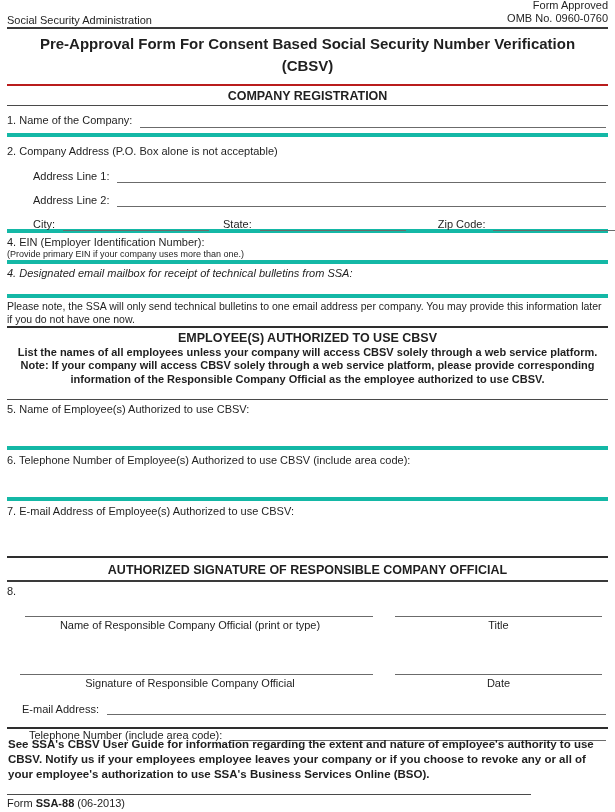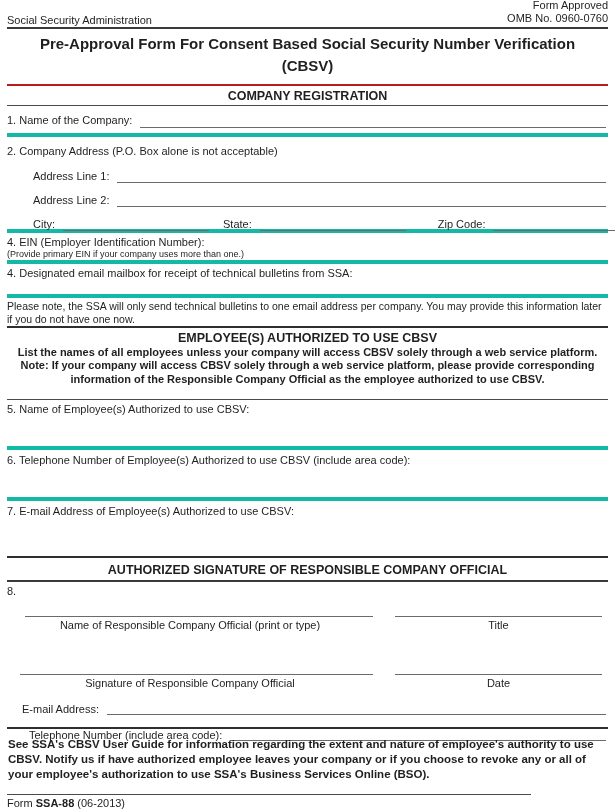--- a/index.html
+++ b/index.html
@@ -35,21 +35,21 @@
   .sub-row .fill { flex:1; margin-left:8px; }
   .city-row .fill.city { flex:1 1 auto; }
   .city-row .lbl.mid { margin-left:14px; }
   .city-row .fill.state { flex:0 0 46px; }
   .city-row .lbl.zip { margin-left:32px; }
   .city-row .fill.zipc { flex:0 0 82px; margin-right:44px; }
   
   .row-3 { height:31px; padding-top:3px; }
   .small-note { font-size:9px; margin-top:1px; }
   
-  .row-4 { height:34px; padding-top:3px; }
+  .row-4 { height:34px; padding-top:3px;font-style:italic; }
   
   .note-row { height:30px; padding-top:2px; font-size:10.5px; line-height:1.3;
     border-bottom:2px solid #2e2e2e; }
   
   .emp-head { border-bottom:1px solid #4a4a4a; padding:1px 0 12px; }
   .emp-instr { font-size:11px; font-weight:bold; text-align:center; line-height:1.27; padding:0 2px; }
   
   .row-5 { height:50px; padding-top:3px; }
   .row-6 { height:51px; padding-top:4px; }
   .row-7 { height:57px; padding-top:4px; border-bottom:2px solid #2e2e2e; }
@@ -176,21 +176,21 @@
     <div class="contact-row indent15">
       <span class="lbl">E-mail Address:</span>
       <input class="fill" value="" style="">
     </div>
     <div class="contact-row indent22">
       <span class="lbl">Telephone Number (include area code):</span>
       <input class="fill" value="" style="">
     </div>
   </div>
 
-  <div class="guide-note">See SSA's CBSV User Guide for information regarding the extent and nature of employee's authority to use CBSV.  Notify us if have authorized employee leaves your company or if you choose to revoke any or all of  your employee's authorization to use SSA's Business Services Online (BSO).</div>
+  <div class="guide-note">See SSA's CBSV User Guide for information regarding the extent and nature of employee's authority to use CBSV.  Notify us if your employees employee leaves your company or if you choose to revoke any or all of  your employee's authorization to use SSA's Business Services Online (BSO).</div>
 
   <div class="footer-rule"></div>
   <div class="footer-text">
     <span>Form</span>
     <span class="b">SSA-88</span>
     <span>(06-2013)</span>
   </div>
   <div class="footer-text">Destroy Prior Editions</div>
 
 </div>

